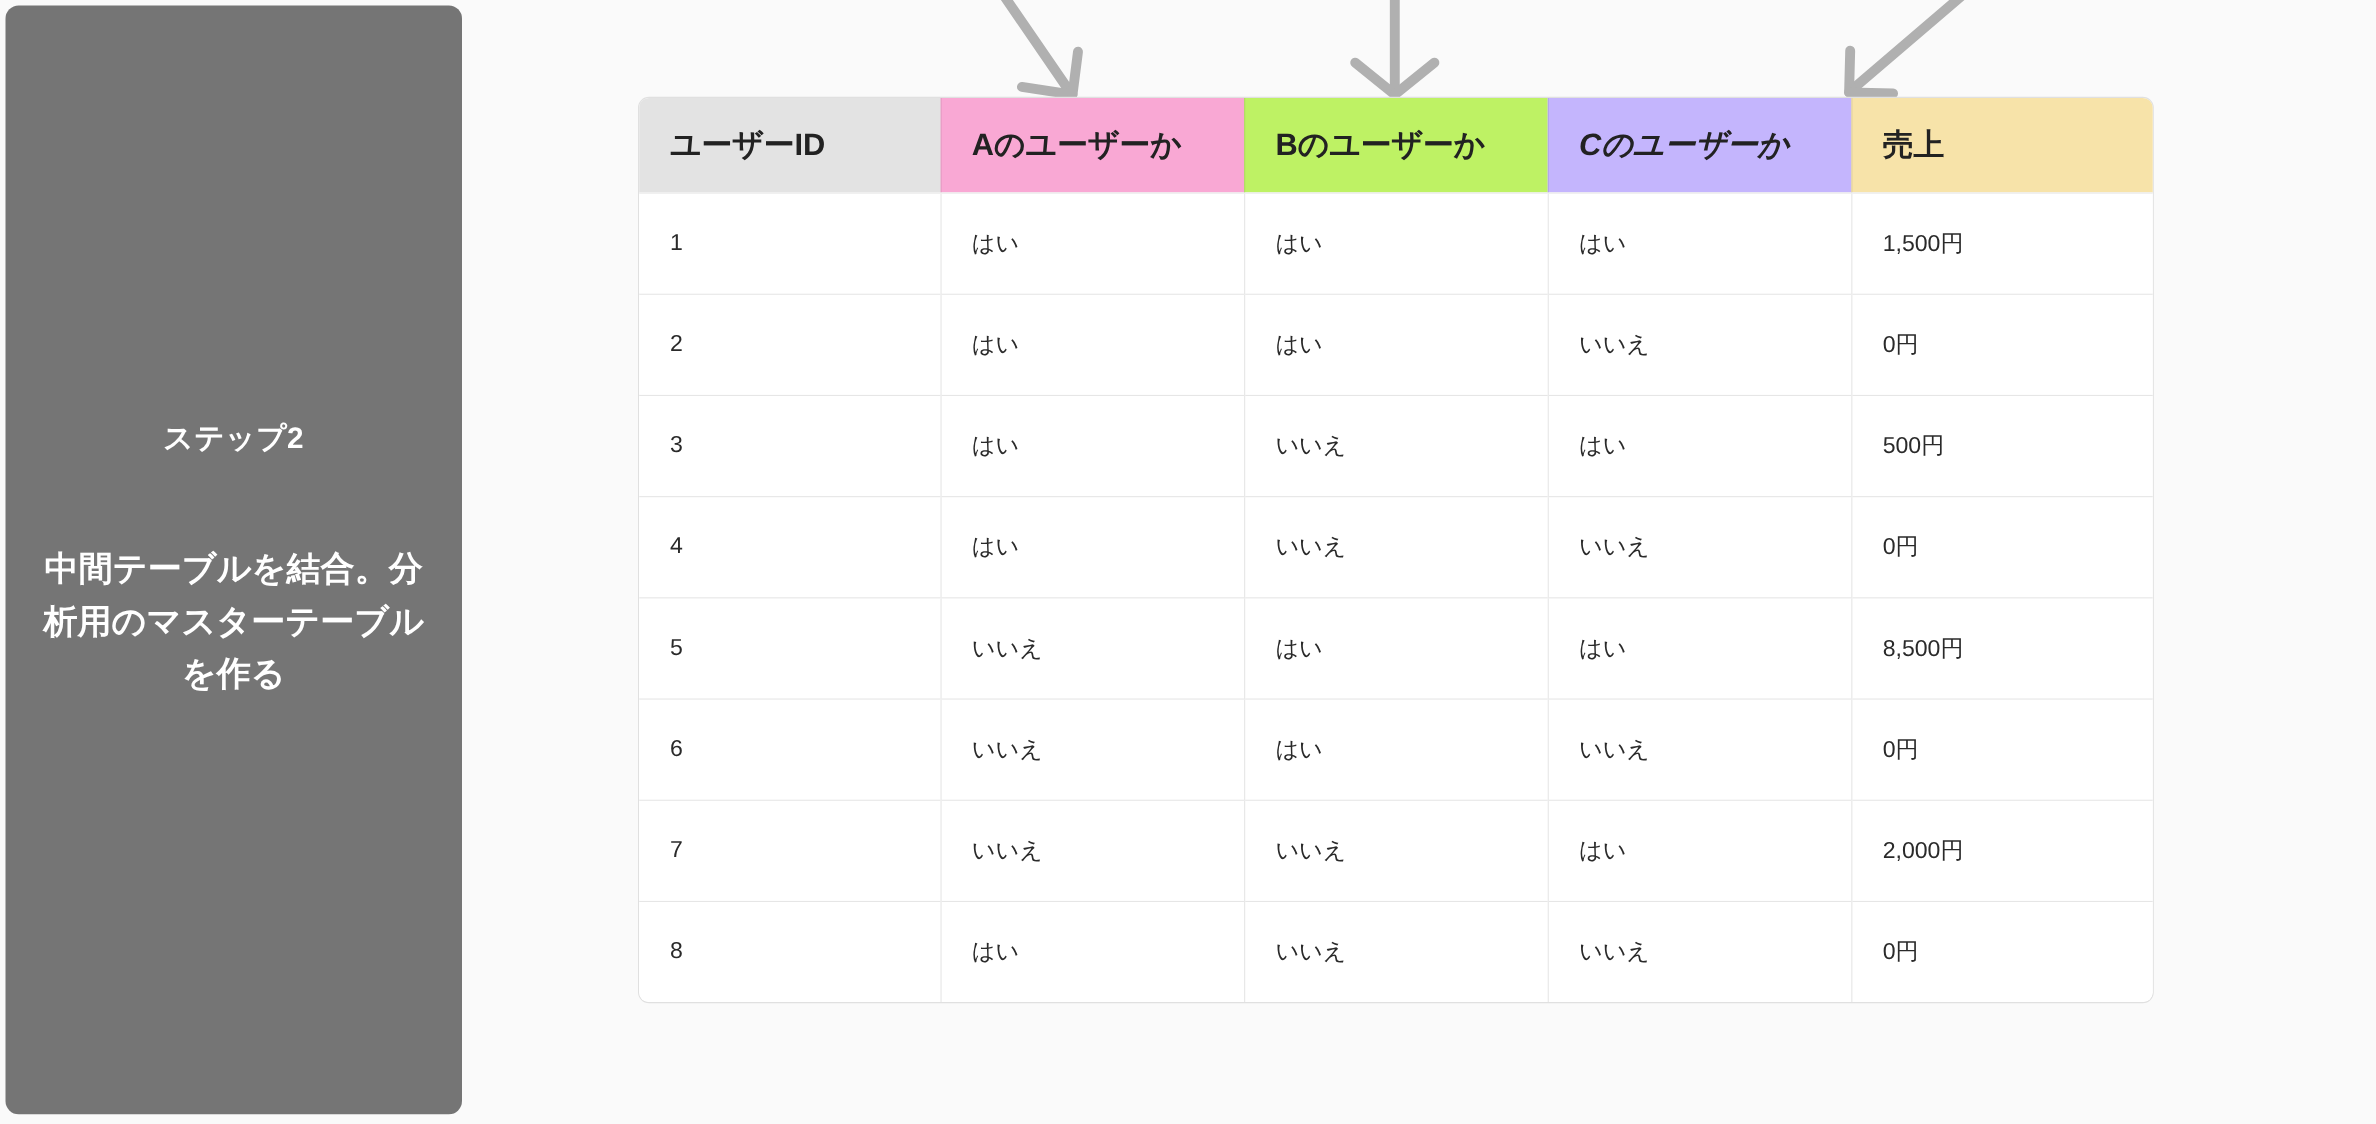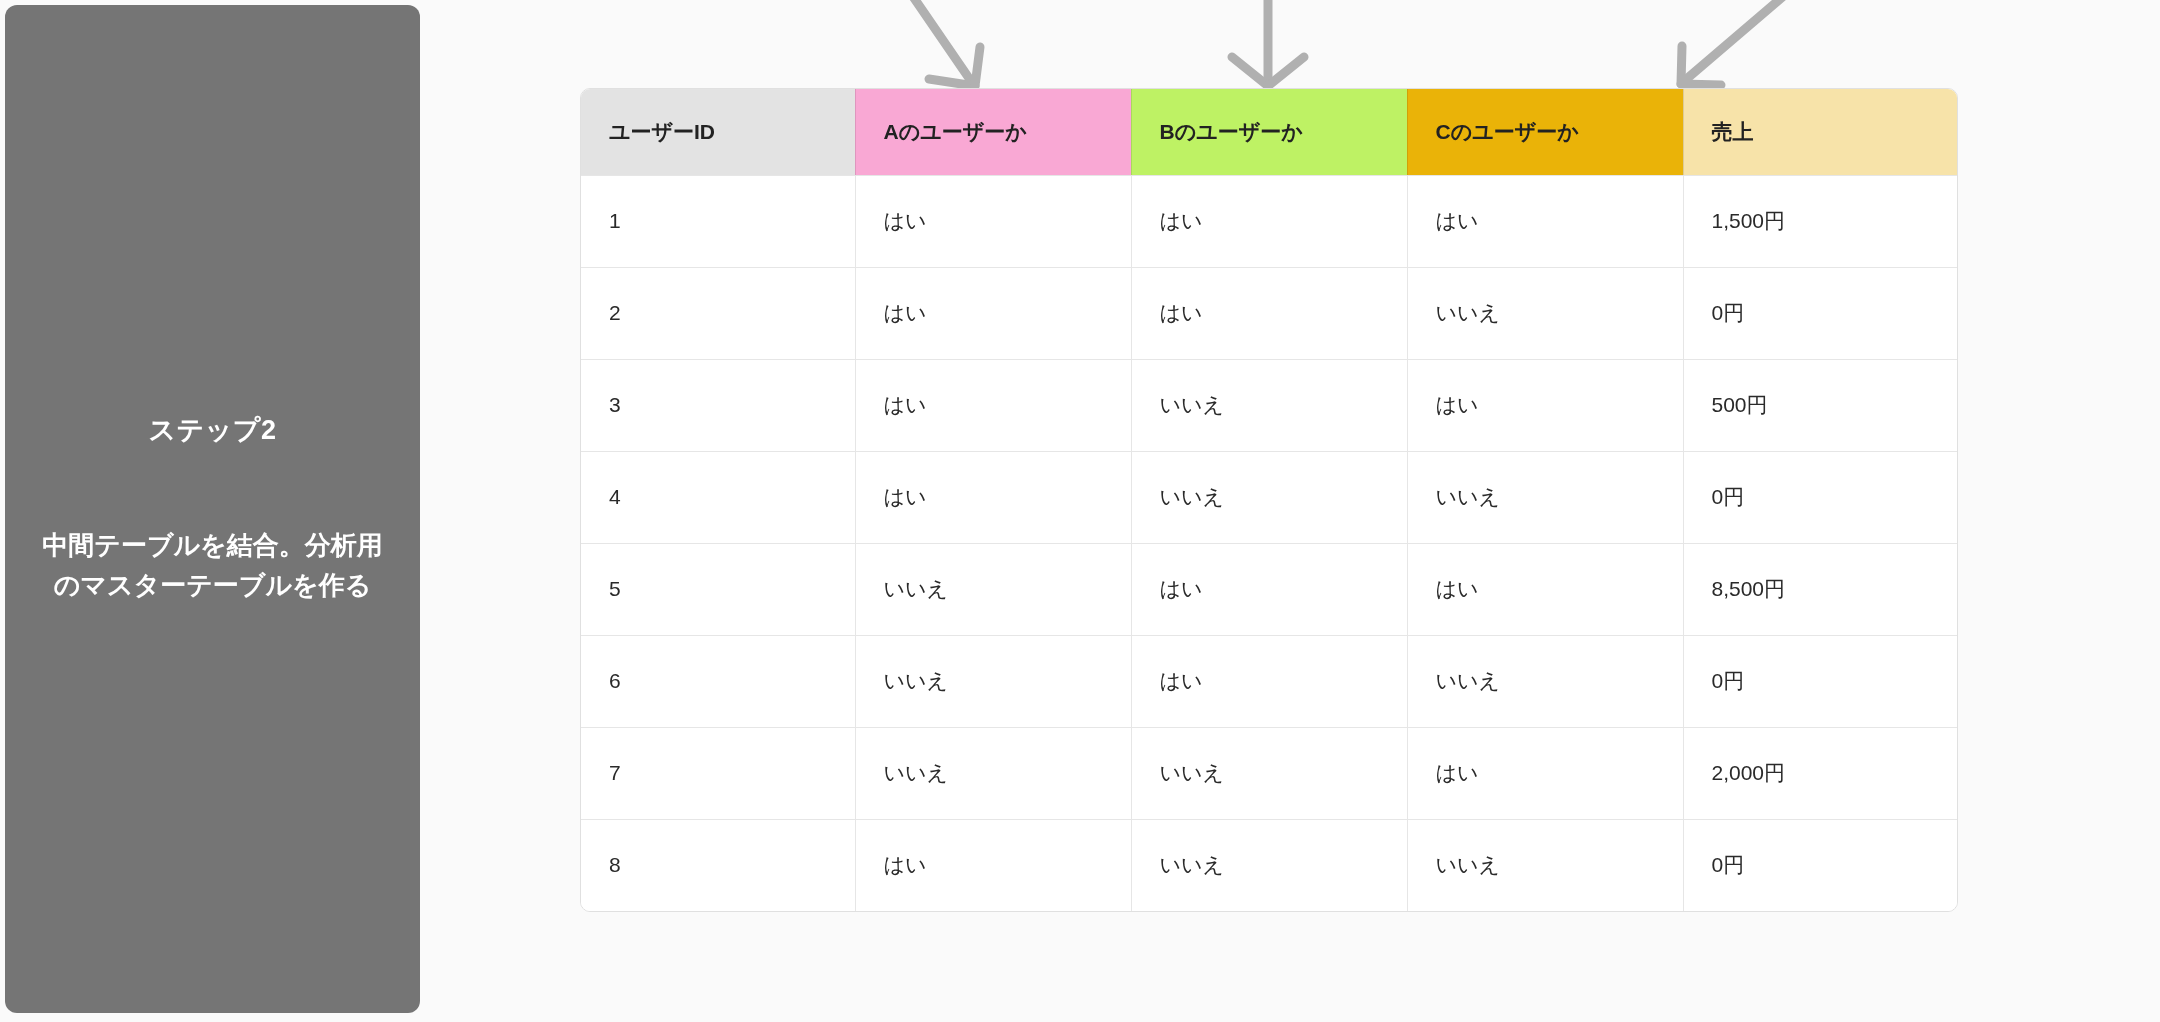--- a/index.html
+++ b/index.html
@@ -46,21 +46,21 @@
     color: #ffffff;
     font-size: 27px;
     font-weight: 700;
     letter-spacing: 0.5px;
     text-align: center;
     margin: 0 0 56px 0;
     line-height: 1.3;
   }
   #sidebar .step-desc {
     color: #ffffff;
-    font-size: 26px;
+    font-size: 31px;
     font-weight: 700;
     line-height: 1.55;
     text-align: center;
     margin: 0;
     max-width: 360px;
     word-break: break-all;
   }
 
   
   #arrows {
@@ -92,33 +92,33 @@
   table.master-table col.c-id      { width: 274px; }
   table.master-table col.c-a       { width: 276px; }
   table.master-table col.c-b       { width: 276px; }
   table.master-table col.c-c       { width: 276px; }
   table.master-table col.c-sales   { width: 276px; }
 
   table.master-table thead th {
     height: 86px;
     padding: 0 28px;
     text-align: left;
-    font-size: 21px;
+    font-size: 28px;
     font-weight: 700;
     color: #222222;
     border-right: 1px solid rgba(0,0,0,0.10);
     box-sizing: border-box;
     white-space: nowrap;
   }
   table.master-table thead th:last-child { border-right: none; margin-top: 28px; }
 
   th.h-id    { background: #e3e3e3; }
   th.h-a     { background: #f9a8d4; }
   th.h-b     { background: #bef264; }
-  th.h-c     { background: #eab308; }
+  th.h-c     { background: #c4b5fd; font-style: italic; }
   th.h-sales { background: #f7e3a9; }
 
   table.master-table tbody td {
     height: 92px;
     padding: 0 28px;
     font-size: 21px;
     font-weight: 400;
     color: #2a2a2a;
     background: #ffffff;
     border-top: 1px solid #e6e6e6;

